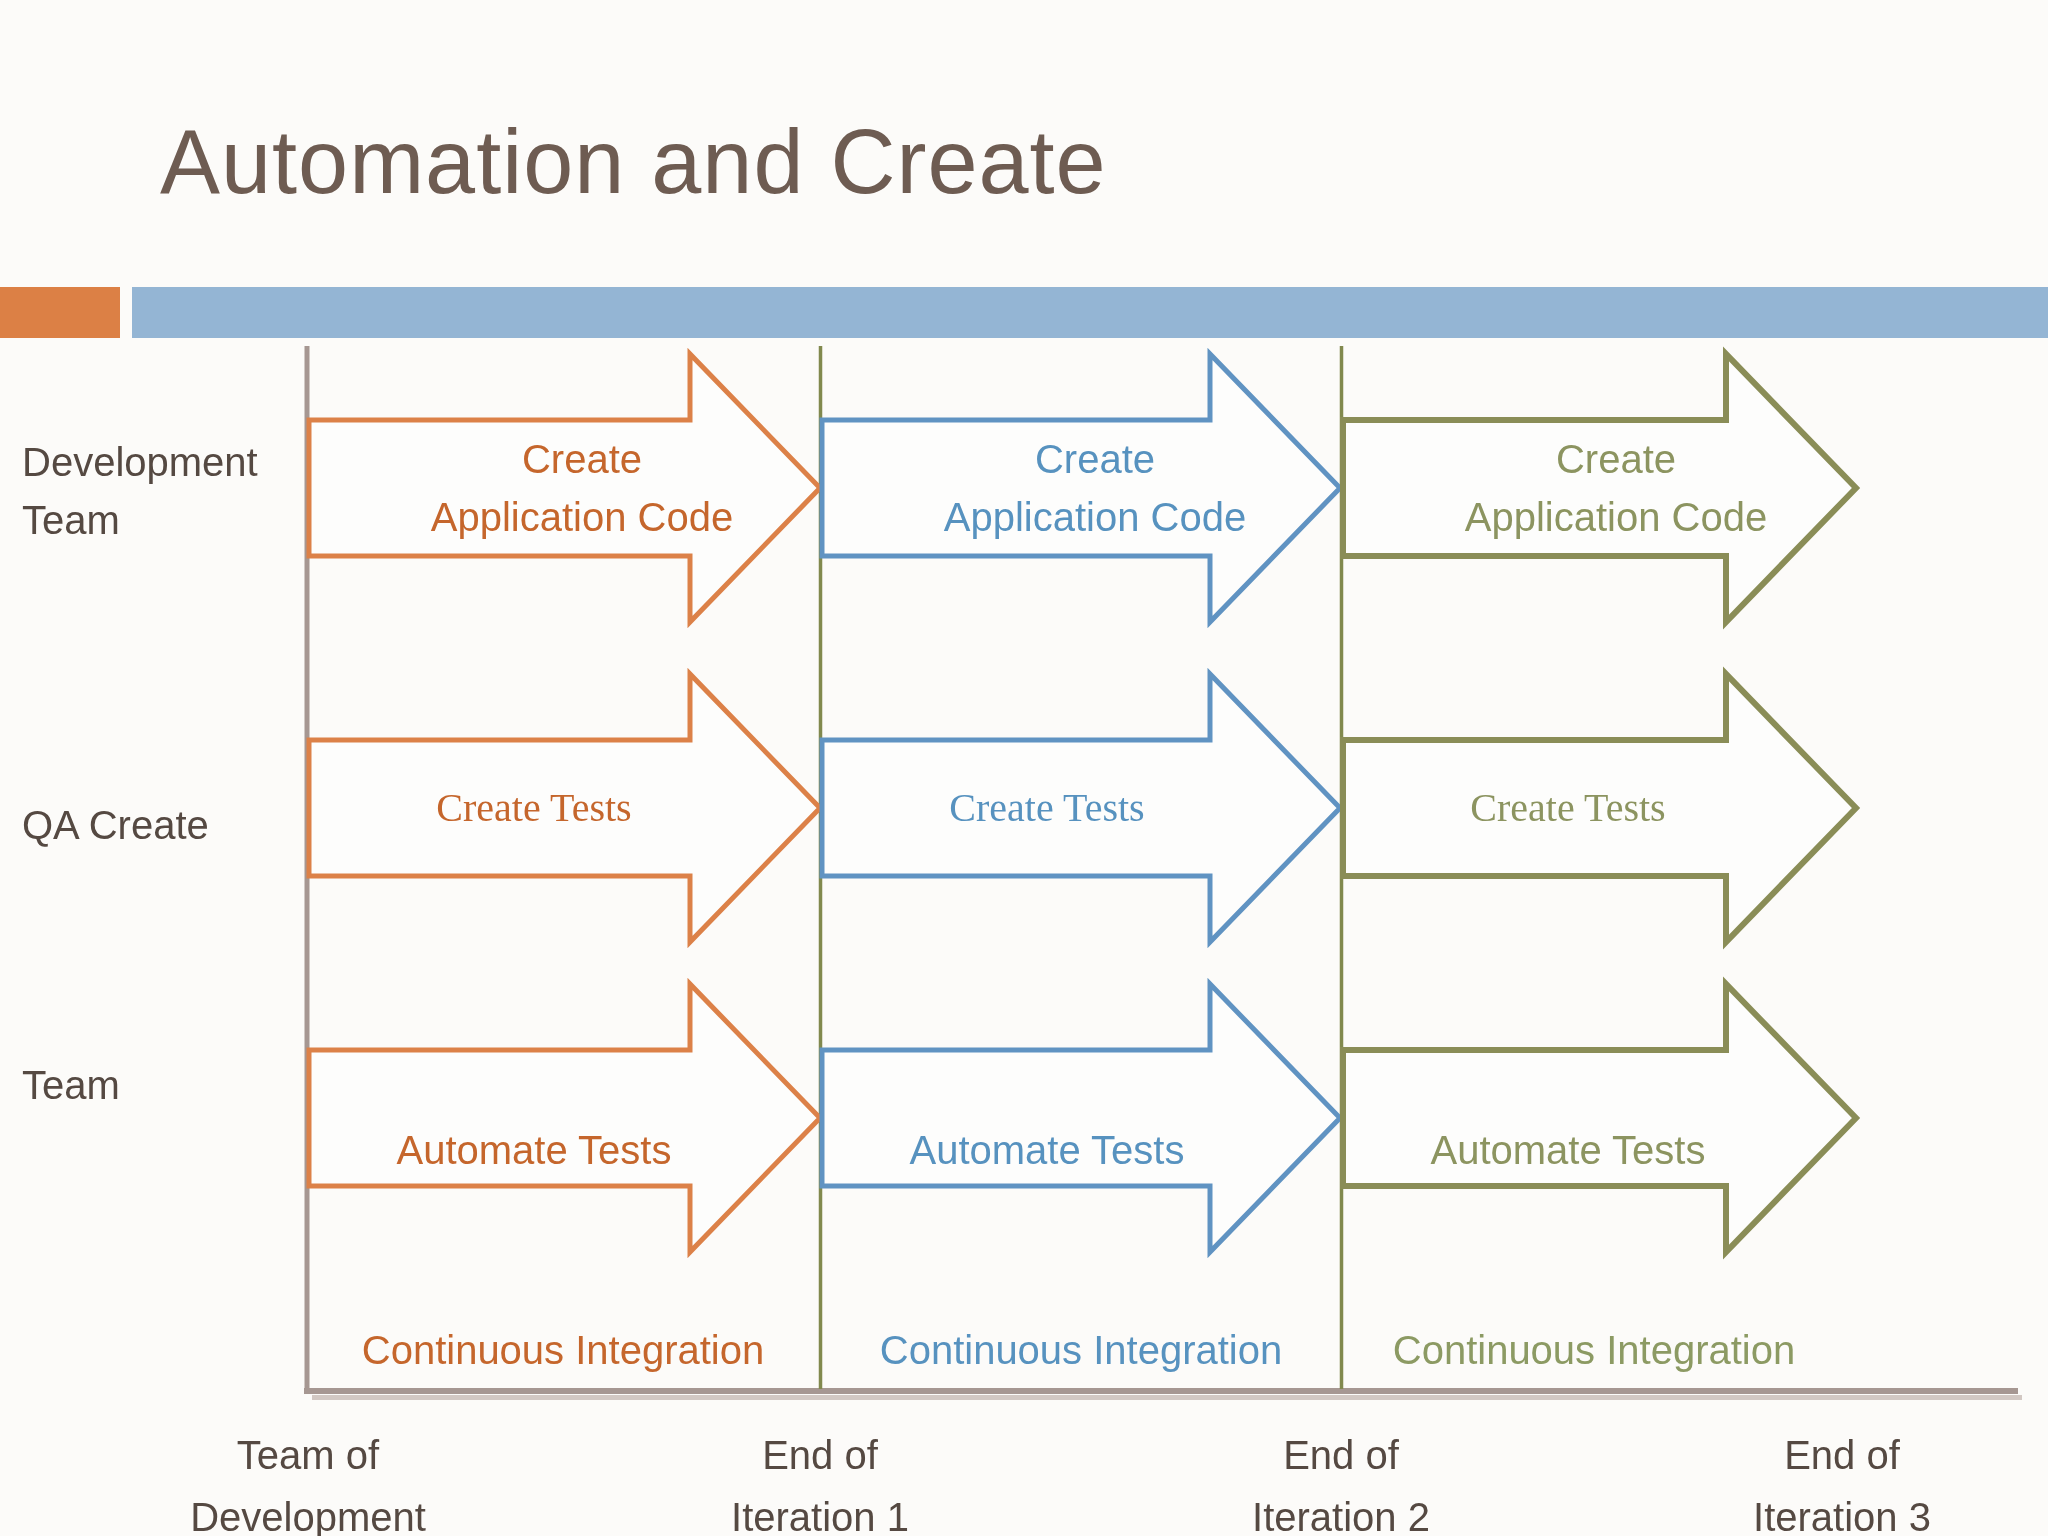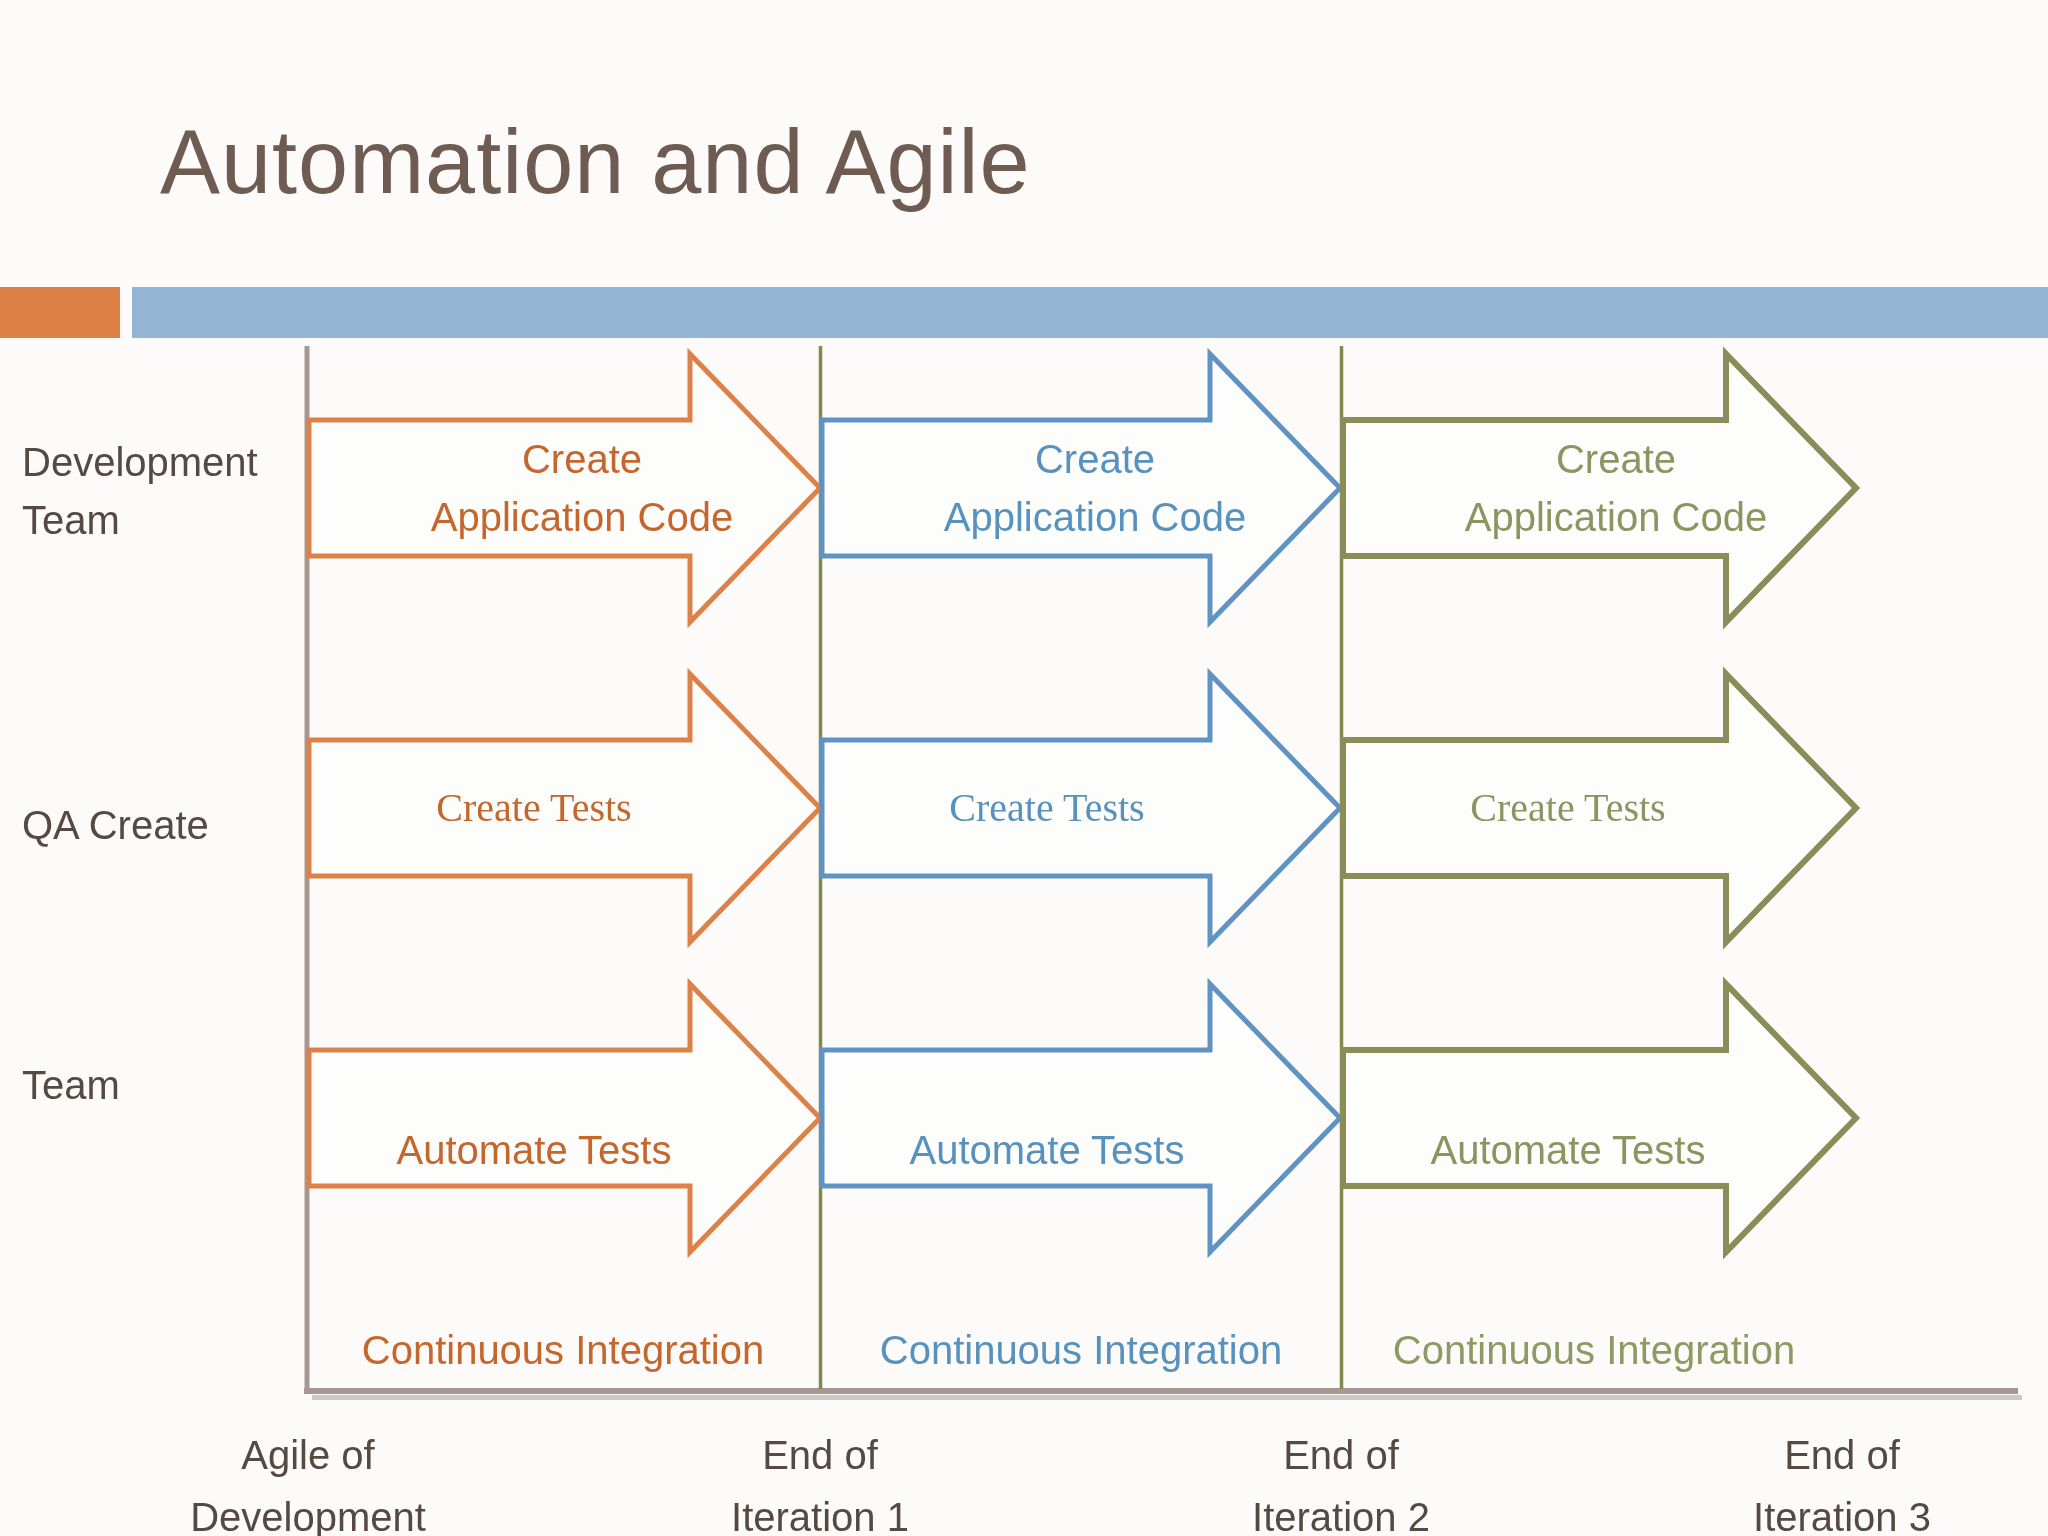--- a/index.html
+++ b/index.html
@@ -51,21 +51,21 @@
     font-size:40px;line-height:62px;
   }
   #axis-label-0{left:68px;}
   #axis-label-1{left:580px;}
   #axis-label-2{left:1101px;}
   #axis-label-3{left:1602px;}
 </style>
 </head>
 <body>
 
-<div class="abs" id="title">Automation and Agile</div>
+<div class="abs" id="title">Automation and Create</div>
 
 <div class="abs" id="accent-block"></div>
 <div class="abs" id="header-bar"></div>
 
 <svg class="abs" id="diagram-svg" viewBox="0 0 2048 1536" xmlns="http://www.w3.org/2000/svg">
 
   <line x1="312" y1="1397.5" x2="2022" y2="1397.5" stroke="#D2C8C3" stroke-width="5"></line>
 
   <line x1="304" y1="1391" x2="2018" y2="1391" stroke-width="6" stroke="#A69792"></line>
 
@@ -117,21 +117,21 @@
   <div>Application Code</div>
 </div>
 <div class="abs arrow-text text-olive col3 rowmid">Create Tests</div>
 <div class="abs arrow-text text-olive col3 rowbot">Automate Tests</div>
 
 <div class="abs ci-text text-orange" id="ci-1">Continuous Integration</div>
 <div class="abs ci-text text-blue" id="ci-2">Continuous Integration</div>
 <div class="abs ci-text text-olive" id="ci-3">Continuous Integration</div>
 
 <div class="abs axis-label" id="axis-label-0">
-  <div>Agile of</div>
+  <div>Team of</div>
   <div>Development</div>
 </div>
 <div class="abs axis-label" id="axis-label-1">
   <div>End of</div>
   <div>Iteration 1</div>
 </div>
 <div class="abs axis-label" id="axis-label-2">
   <div>End of</div>
   <div>Iteration 2</div>
 </div>

